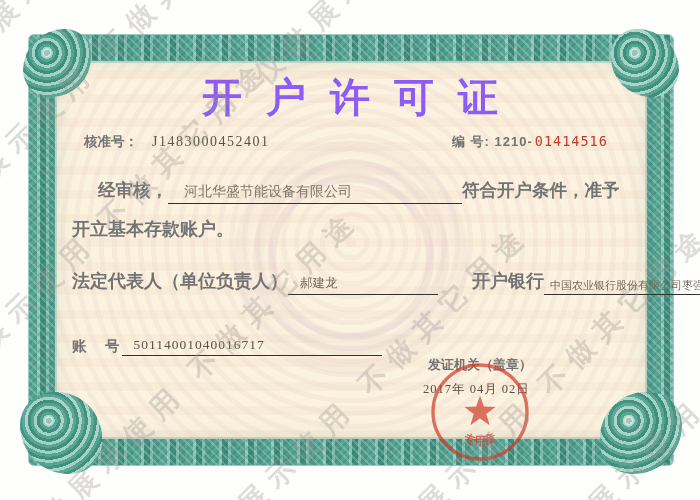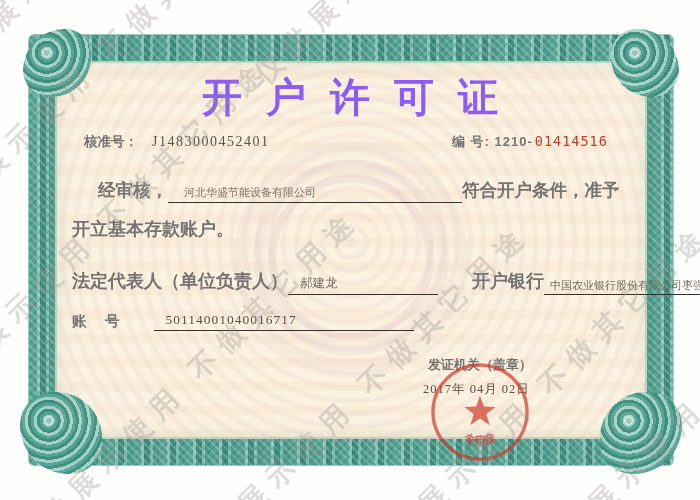--- a/index.html
+++ b/index.html
@@ -78,31 +78,31 @@
   .approval{position:absolute;left:84px;top:133px;font-size:13px;}
   .approval .lbl{font-size:13.5px;}
   .approval .val{margin-left:14px;font-size:14px;letter-spacing:1.5px;color:#57544a;}
 
   .serialrow{position:absolute;left:452px;top:133px;font-size:13px;}
   .serialrow .lbl{font-size:13px;letter-spacing:1px;}
   .serial-num{color:var(--serial_red,#c43a28);font-family:"DejaVu Sans Mono",monospace;font-weight:normal;font-size:13.5px;letter-spacing:1px;margin-left:2px;}
 
   .row1{position:absolute;left:98px;top:178px;display:flex;align-items:baseline;white-space:nowrap;}
   .row1 .lbl{font-size:17.5px;}
-  .company{width:278px;font-size:11px;padding:0 0 2px 16px;color:#7d7668;}
+  .company{width:278px;font-size:14px;padding:0 0 2px 16px;color:#7d7668;}
 
   .row2{position:absolute;left:72px;top:217px;font-size:18px;}
 
   .row3{position:absolute;left:72px;top:255px;display:flex;align-items:flex-end;white-space:nowrap;}
   .row3 .lbl{font-size:18px;padding-bottom:2px;}
   .repname{width:138px;font-size:12.5px;padding:0 0 2px 12px;color:#6f6a5e;margin-top:20px;}
   .banklbl{margin-left:34px;}
   .bankname{width:214px;font-size:11px;line-height:1.35;padding:0 0 1px 6px;color:#6f6a5e;white-space:normal;}
 
-  .row4{position:absolute;left:72px;top:312px;display:flex;align-items:flex-end;gap:32px;}
+  .row4{position:absolute;left:72px;top:337px;display:flex;align-items:flex-end;}
   .row4 .lbl{font-size:14.5px;letter-spacing:2px;}
   .acctnum{width:248px;font-size:13.5px;padding:0 0 2px 12px;letter-spacing:1px;color:#57544a;}
 
   .issuer{position:absolute;left:428px;top:356px;font-size:13px;}
   .issuedate{position:absolute;left:423px;top:381px;font-size:12.5px;color:#55514a;letter-spacing:1px;font-family:"Liberation Serif",serif;}
 
   .seal{position:absolute;left:428px;top:360px;width:104px;height:104px;z-index:20;opacity:.82;}
 </style>
 </head>
 <body>

